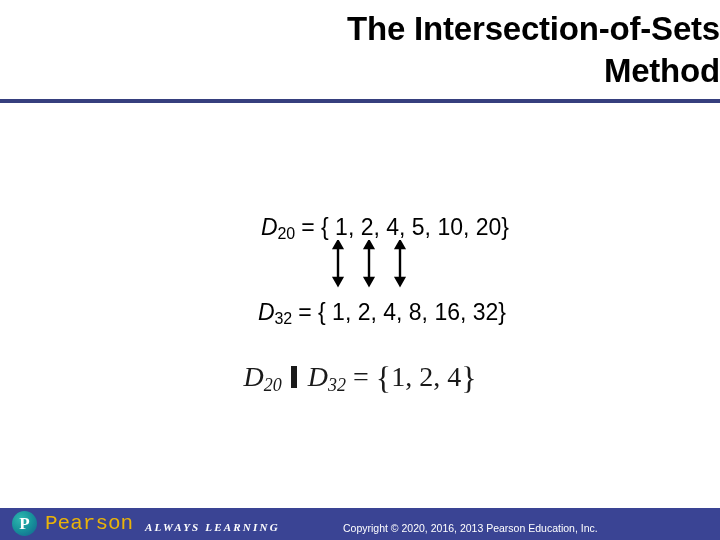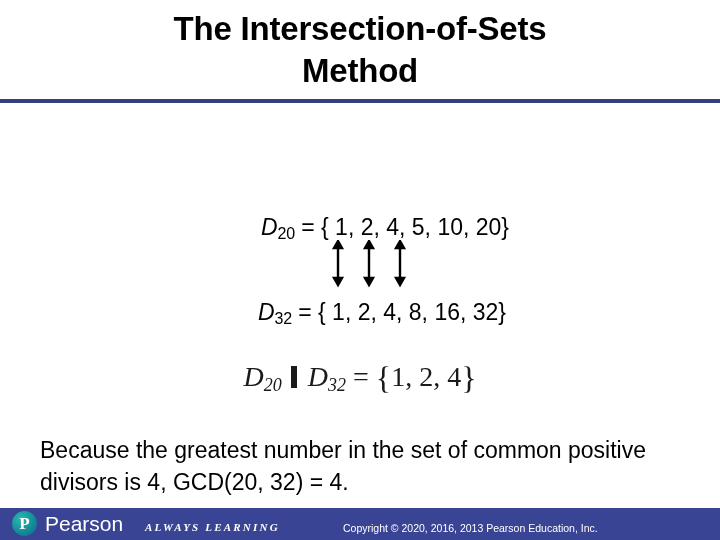--- a/index.html
+++ b/index.html
@@ -32,20 +32,21 @@
     text-align: center;
   }
   .title-line {
     font-family: "Liberation Sans", sans-serif;
     font-weight: bold;
     font-size: 33px;
     line-height: 42px;
     color: #000000;
     letter-spacing: -0.2px;
     white-space: nowrap;
+    text-align: right;
   }
 
   
   .divider {
     position: absolute;
     left: 0;
     top: 99px;
     width: 720px;
     height: 4px;
     background: #363F7E;
@@ -182,23 +183,23 @@
   }
   .pearson-mark span {
     font-family: "Liberation Serif", serif;
     font-weight: bold;
     font-size: 17px;
     color: #ffffff;
     line-height: 1;
     margin-top: -1px;
   }
   .pearson-word {
-    font-family: Liberation Sans, sans-serif;
+    font-family: Liberation Mono, monospace;
     font-size: 21px;
-    color: #ffffff;
+    color: #eab308;
     margin-left: 8px;
     line-height: 25px;
   }
   .always-learning {
     position: absolute;
     left: 145px;
     top: 13px;
     font-family: "Liberation Serif", serif;
     font-weight: bold;
     font-size: 11px;
@@ -256,21 +257,20 @@
         <polygon points="400,1 396,8 404,8"></polygon>
         <polygon points="400,45 396,38 404,38"></polygon>
       </g>
     </svg>
   </div>
 
   <div class="set-line set-d32"><span class="ital">D</span><span class="sub-light">32</span><span> = { 1, 2, 4, 8, 16, 32}</span></div>
 
   <div class="equation"><span>D</span><span class="eq-sub">20</span><span class="eq-op"></span><span>D</span><span class="eq-sub">32</span><span class="eq-rm"> = </span><span class="eq-brace">{</span><span class="eq-rm">1, 2, 4</span><span class="eq-brace">}</span></div>
 
-  <div class="para-bottom">Because the greatest number in the set of common positive divisors is 4, GCD(20, 32) = 4.</div>
 
   <div class="footer">
     <div class="footer-logo">
       <div class="pearson-mark">
           <span>P</span>
         </div>
       <div class="pearson-word">Pearson</div>
     </div>
     <div class="always-learning">ALWAYS LEARNING</div>
     <div class="copyright">Copyright © 2020, 2016, 2013 Pearson Education, Inc.</div>

